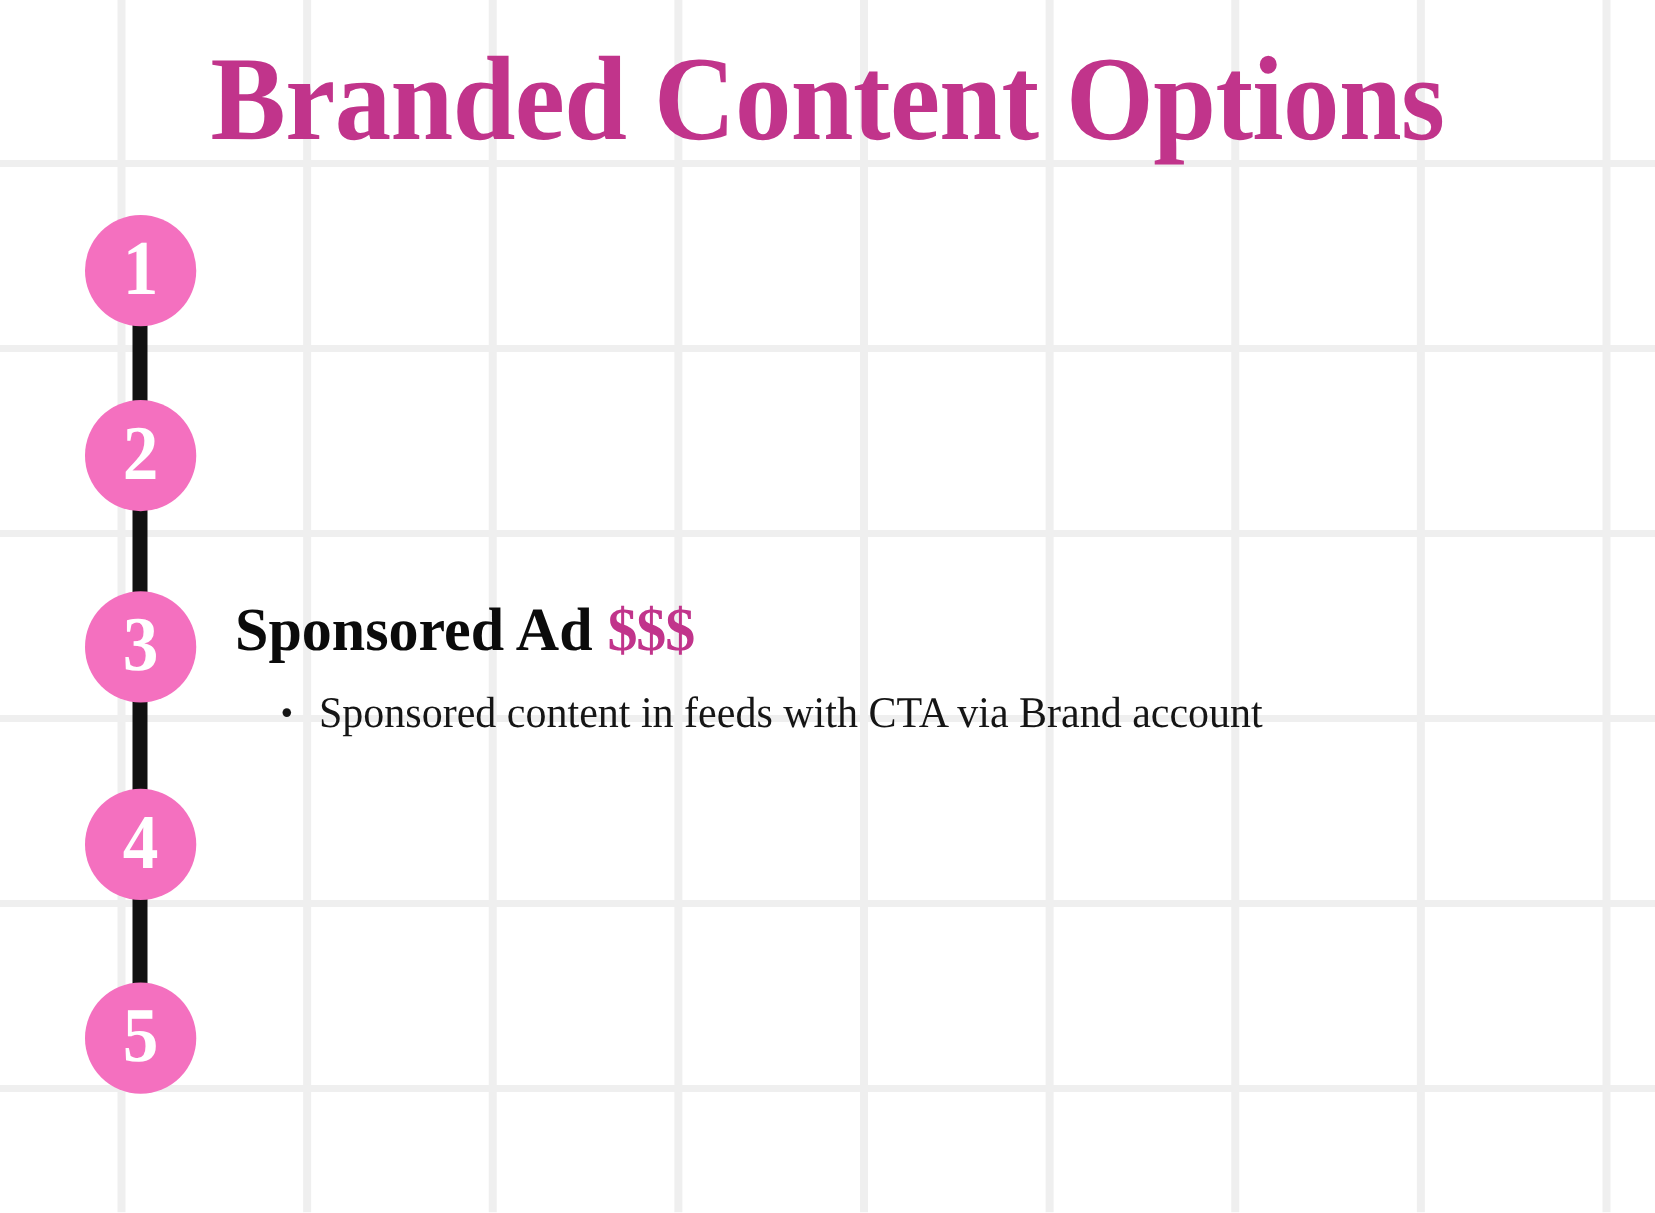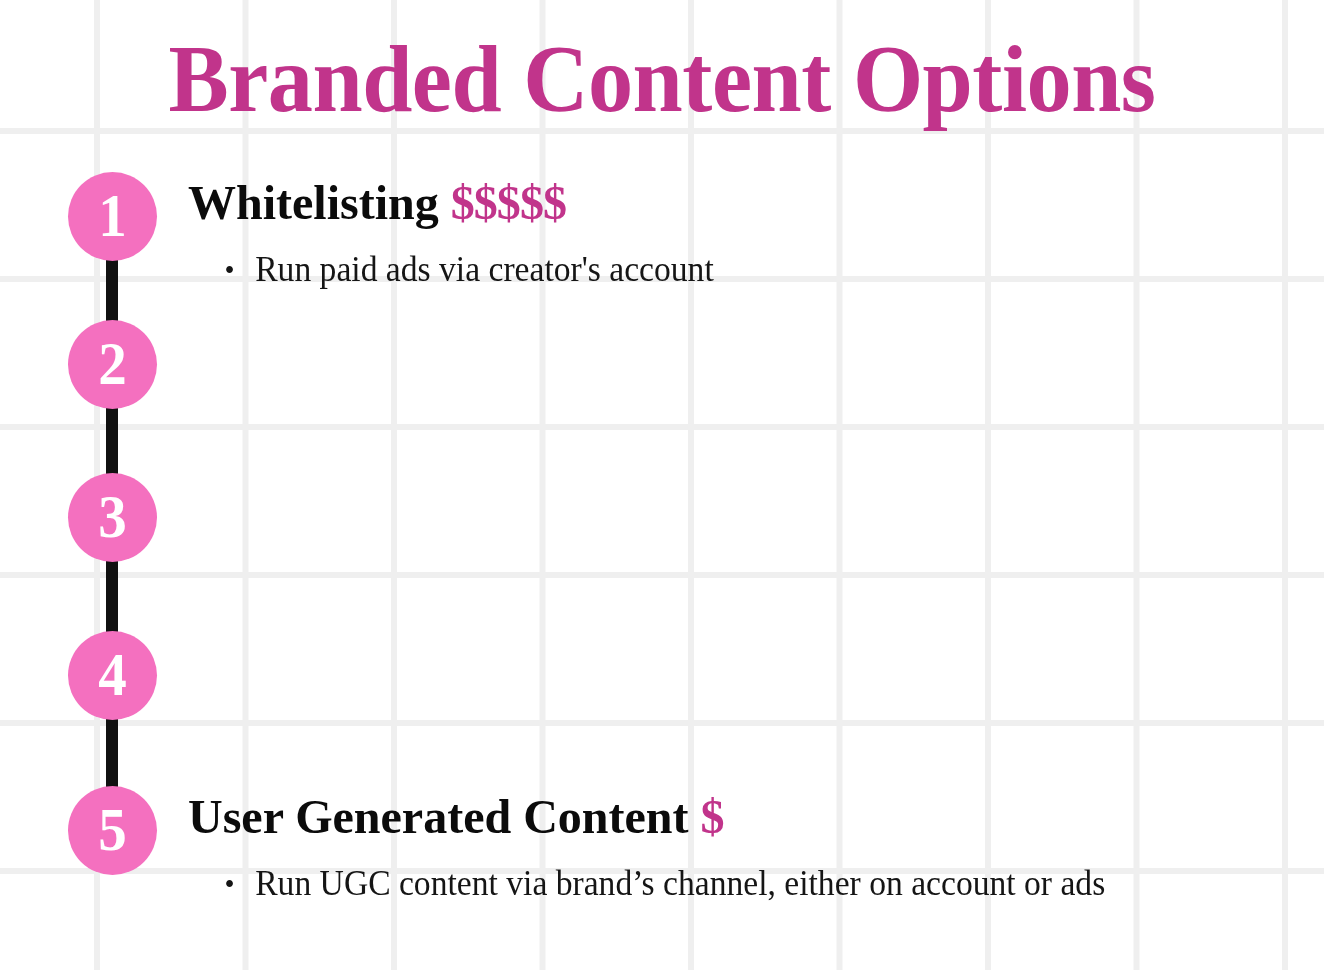--- a/index.html
+++ b/index.html
@@ -152,57 +152,48 @@
 <div id="page">
 
   <h1 id="page-title">Branded Content Options</h1>
 
   <div id="timeline-rail"></div>
 
   <div class="step" style="top:172px;">
     <div class="step-marker">
       <span class="step-number">1</span>
     </div>
-    <div class="step-body">
-      <div class="step-heading">
-        <span>Whitelisting</span>
-        <span class="step-price">$$$$$</span>
-      </div>
-      <div class="step-detail">
-        <span class="step-bullet">•</span><span class="step-detail-text">Run paid ads via creator's account</span>
-      </div>
-    </div>
   </div>
 
   <div class="step" style="top:320px;">
     <div class="step-marker">
       <span class="step-number">2</span>
     </div>
   </div>
 
   <div class="step" style="top:473px;">
     <div class="step-marker">
       <span class="step-number">3</span>
+    </div>
+    <div class="step-body">
+      <div class="step-heading">
+        <span>Sponsored Ad</span>
+        <span class="step-price">$$$</span>
+      </div>
+      <div class="step-detail">
+        <span class="step-bullet">•</span><span class="step-detail-text">Sponsored content in feeds with CTA via Brand account</span>
+      </div>
     </div>
   </div>
 
   <div class="step" style="top:631px;">
     <div class="step-marker">
       <span class="step-number">4</span>
     </div>
   </div>
 
   <div class="step" style="top:786px;">
     <div class="step-marker">
       <span class="step-number">5</span>
     </div>
-    <div class="step-body">
-      <div class="step-heading">
-        <span>User Generated Content</span>
-        <span class="step-price">$</span>
-      </div>
-      <div class="step-detail">
-        <span class="step-bullet">•</span><span class="step-detail-text">Run UGC content via brand’s channel, either on account or ads</span>
-      </div>
-    </div>
   </div>
 
 </div>
 
 </body></html>

